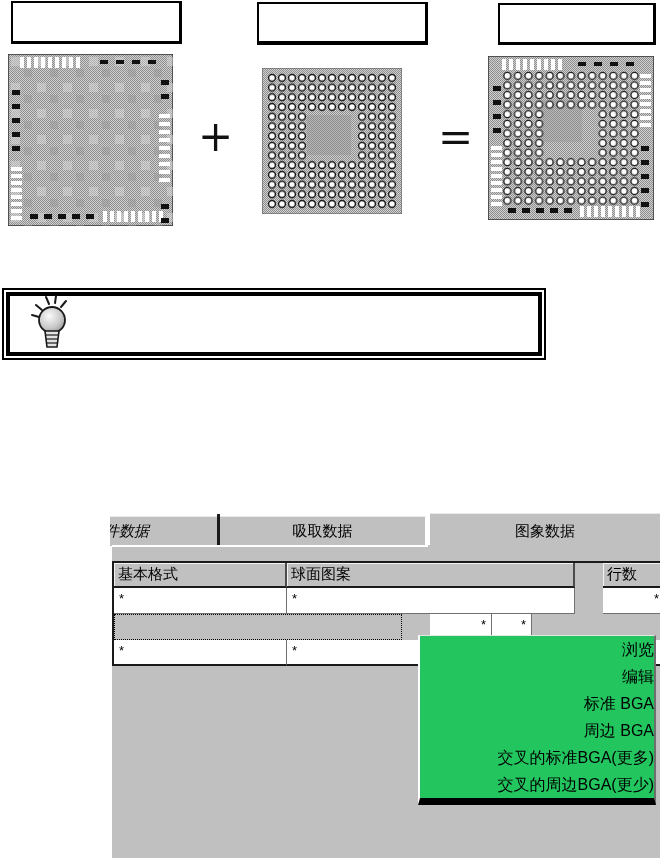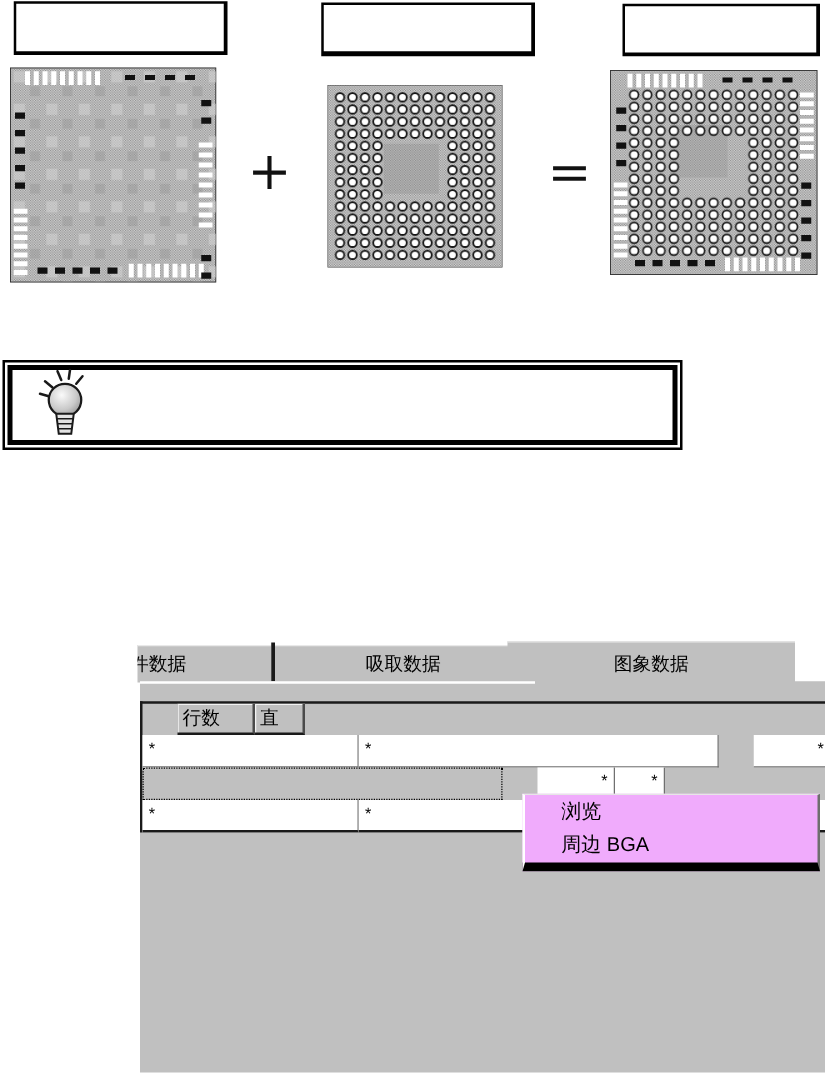--- a/index.html
+++ b/index.html
@@ -16,41 +16,41 @@
   .tipbox{position:absolute;left:2px;top:288px;width:540px;height:68px;border:2px solid #000;background:#fff;}
   .tipbox-inner{position:absolute;left:2px;top:2px;right:2px;bottom:2px;border:4px solid #000;background:#fff;
                 display:flex;align-items:center;}
   .bulbwrap{margin-left:16px;}
 
   
   .panel{position:absolute;left:112px;top:545px;width:548px;height:313px;background:#c0c0c0;}
   .tab{position:absolute;top:516px;height:29px;background:#c0c0c0;display:flex;align-items:center;
        font-size:15px;border-top:1px solid #e9e9e9;}
   .tab1{left:110px;width:107px;overflow:hidden;}
-  .tab1 span{display:block;margin-left:-6px;white-space:nowrap;}
+  .tab1 span{display:block;margin-left:-6px;white-space:nowrap;font-style:italic;}
   .tabsep{position:absolute;left:217px;top:514px;width:3px;height:31px;background:#1a1a1a;}
   .tab2{left:220px;width:205px;justify-content:center;border-right:2px solid #fff;}
-  .tab3{left:406px;width:230px;top:513px;height:34px;justify-content:center;}
+  .tab3{left:430px;width:230px;top:513px;height:34px;justify-content:center;}
   .tabline{position:absolute;left:112px;top:545px;width:316px;height:2px;background:#fff;z-index:2;}
 
   
   .tbl{position:absolute;left:112px;top:561px;border-top:2px solid #1a1a1a;border-left:2px solid #1a1a1a;z-index:1;}
   .trow{display:flex;}
   .th{box-sizing:border-box;background:#c0c0c0;border-right:2px solid #4a4a4a;border-bottom:2px solid #1a1a1a;
       box-shadow:inset 1px 1px 0 #f2f2f2;height:25px;font-size:15px;padding:2px 4px 0 4px;overflow:hidden;white-space:nowrap;}
   .td{box-sizing:border-box;background:#fff;border-right:1px solid #707070;border-bottom:1px solid #707070;
       height:26px;font-size:13px;padding:3px 5px 0 5px;overflow:hidden;white-space:nowrap;}
   .c1{width:173px;} .c2{width:288px;} .c3{width:62px;text-align:right;margin-left:28px;} .c4{width:40px;text-align:right;}
   .lastrow .td{border-bottom:2px solid #1a1a1a;}
   .cjk{font-size:15px;}
   .sel{background:#c0c0c0;border:1px dotted #000;box-shadow:none;}
 
   
-  .menu{position:absolute;left:418px;top:635px;width:234px;background:#f0abfc;z-index:6;
-        border-left:2px solid #ffffff;border-top:1px solid #e6e6e6;border-right:2px solid #6e6e6e;border-bottom:7px solid #000;}
+  .menu{position:absolute;left:418px;top:635px;width:234px;background:#22c55e;z-index:6;
+        border-left:2px solid #ffffff;border-top:1px solid #e6e6e6;border-right:2px solid #6e6e6e;border-bottom:7px solid #000;text-align:right;}
   .menu-item{height:27px;line-height:27px;padding-left:29px;font-size:16px;white-space:nowrap;overflow:hidden;}
 </style>
 </head>
 <body>
 
 <div class="page">
 
   <div class="labelbox" style="left:11px;top:1px;width:166px;height:38px;"></div>
   <div class="labelbox" style="left:257px;top:2px;width:166px;height:37px;border-bottom-width:4px;"></div>
   <div class="labelbox" style="left:498px;top:3px;width:153px;height:37px;"></div>
@@ -276,20 +276,22 @@
   <div class="tabsep"></div>
   <div class="tab tab2">
     <span>吸取数据</span>
   </div>
   <div class="tab tab3">
     <span>图象数据</span>
   </div>
 
   <div class="tbl">
     <div class="trow">
+      <div class="th c1">基本格式</div>
+      <div class="th c2">球面图案</div>
       <div class="th c3" style="text-align:left;">行数</div>
       <div class="th c4" style="text-align:left;">直</div>
     </div>
     <div class="trow">
       <div class="td c1">*</div>
       <div class="td c2">*</div>
       <div class="td c3">*</div>
       <div class="td c4">*</div>
     </div>
     <div class="trow">
@@ -300,16 +302,20 @@
     <div class="trow lastrow">
       <div class="td c1">*</div>
       <div class="td c2">*</div>
       <div class="td c3"></div>
       <div class="td c4"></div>
     </div>
   </div>
 
   <div class="menu">
     <div class="menu-item">浏览</div>
+    <div class="menu-item">编辑</div>
+    <div class="menu-item">标准 BGA</div>
     <div class="menu-item">周边 BGA</div>
+    <div class="menu-item">交叉的标准BGA(更多)</div>
+    <div class="menu-item">交叉的周边BGA(更少)</div>
   </div>
 
 </div>
 
 </body></html>

